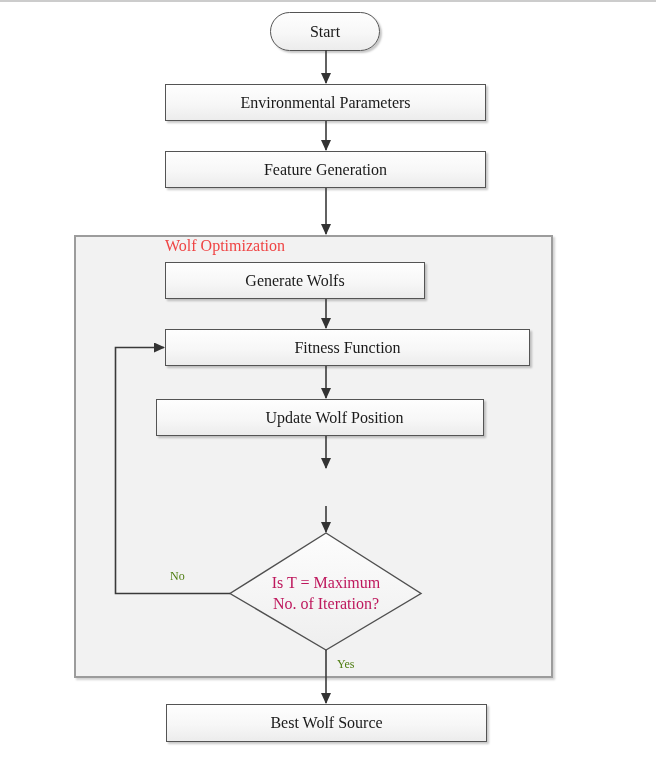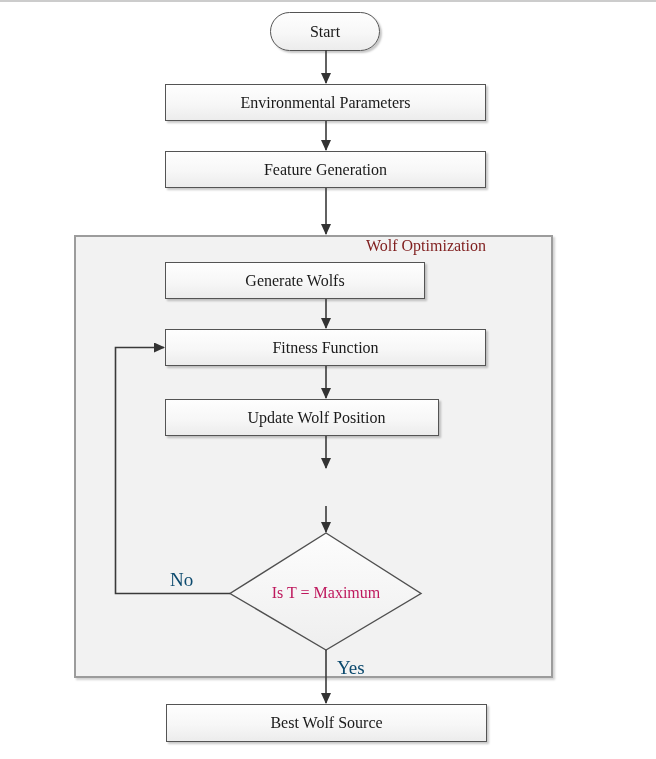--- a/index.html
+++ b/index.html
@@ -46,29 +46,29 @@
     width: 479px; height: 443px;
     background: #f2f2f2;
     border: 2px solid #9c9c9c;
     box-shadow: 2px 2px 2px rgba(0,0,0,0.18);
     z-index: 1;
   }
   .group-title {
     position: absolute;
     left: 165px; top: 237px;
     width: 321px;
-    text-align: right;
+    text-align: left;
     font-size: 16px;
-    color: #7f1d1d;
+    color: #ef4444;
     z-index: 3;
   }
   .edge-label {
     position: absolute;
-    font-size: 19px;
-    color: #0c4a6e;
+    font-size: 12px;
+    color: #4d7c0f;
     z-index: 6;
   }
   .decision-text {
     position: absolute;
     left: 230px; top: 534px;
     width: 192px; height: 117px;
     display: flex;
     flex-direction: column;
     align-items: center;
     justify-content: center;
@@ -110,35 +110,36 @@
   </div>
 
   <div class="node" style="left:165px; top:151px; width:321px; height:37px;">
     <span>Feature Generation</span>
   </div>
 
   <div class="node" style="left:165px; top:262px; width:260px; height:37px;">
     <span>Generate Wolfs</span>
   </div>
 
-  <div class="node" style="left:165px; top:329px; width:321px; height:37px;">
+  <div class="node" style="left:165px; top:329px; width:365px; height:37px;">
     <span>Fitness Function</span>
   </div>
 
-  <div class="node" style="left:165px; top:399px; width:274px; height:37px;padding-left:29px;">
+  <div class="node" style="left:156px; top:399px; width:328px; height:37px;padding-left:29px;">
     <span>Update Wolf Position</span>
   </div>
 
 
   <div class="node" style="left:166px; top:704px; width:321px; height:38px;">
     <span>Best Wolf Source</span>
   </div>
 
   <div class="decision-text">
     <span>Is T = Maximum</span>
+    <span>No. of Iteration?</span>
   </div>
 
   <div class="edge-label" style="left:170px; top:569px;">No</div>
   <div class="edge-label" style="left:337px; top:657px;">Yes</div>
 
   <svg class="overlay" viewBox="0 0 656 759" xmlns="http://www.w3.org/2000/svg">
     <defs>
       <marker id="arrow" markerUnits="userSpaceOnUse" markerWidth="12" markerHeight="11" refX="10" refY="5" orient="auto">
         <path d="M0,0 L11,5 L0,10 Z" fill="#333333"></path>
       </marker>

